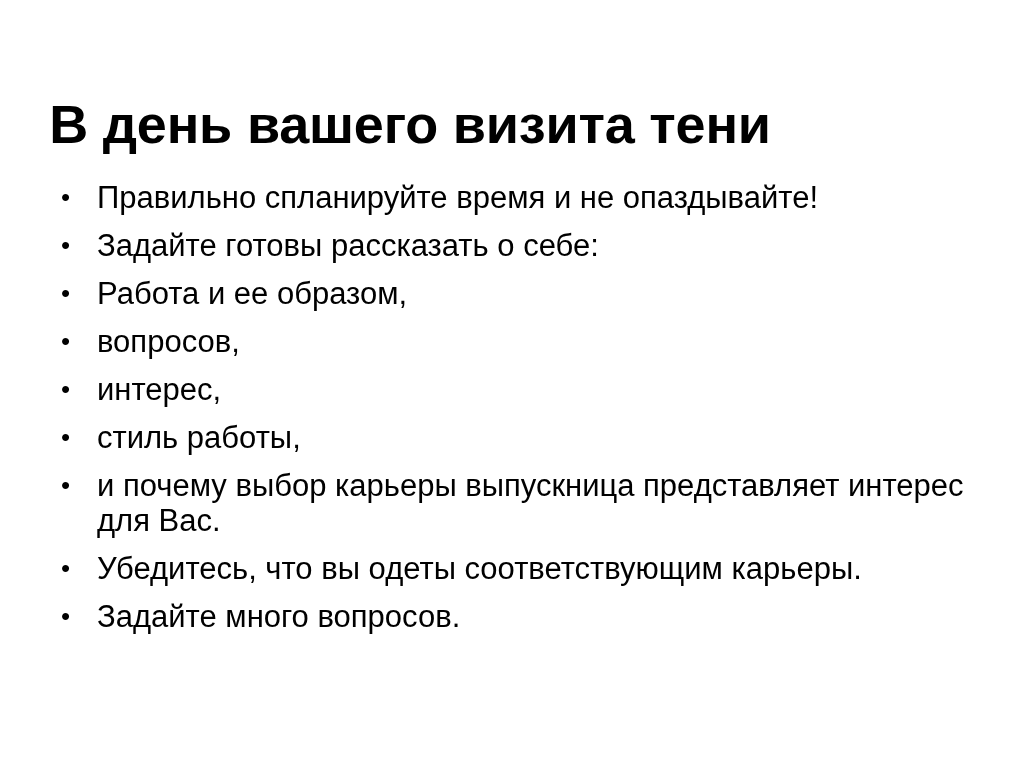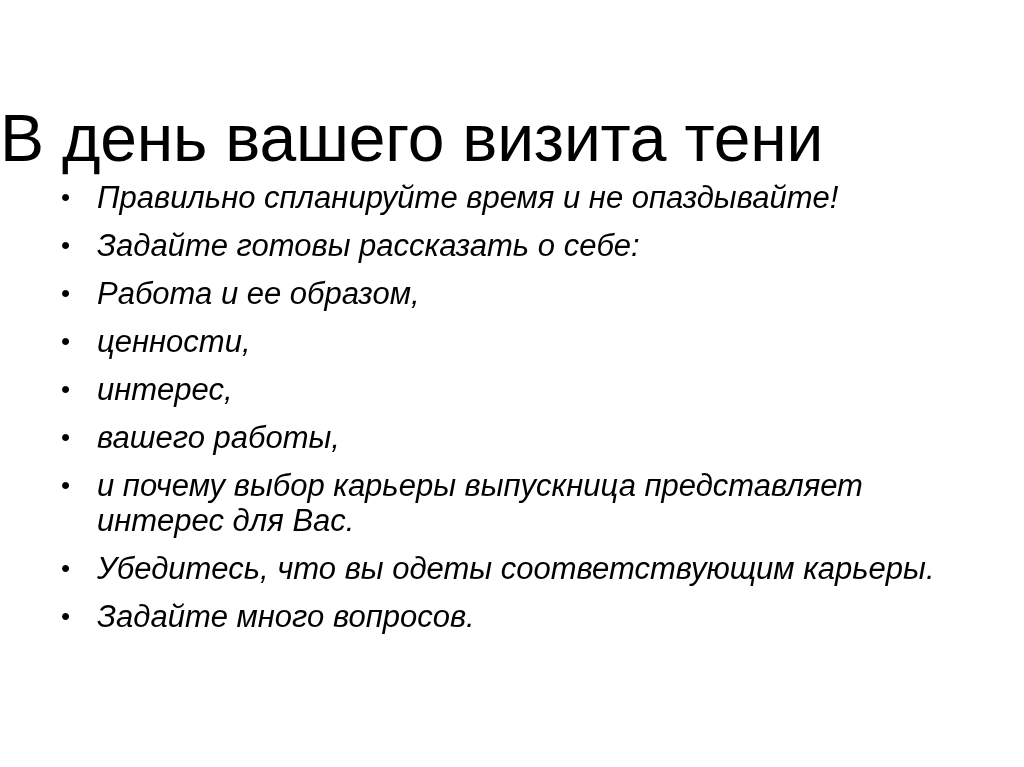--- a/index.html
+++ b/index.html
@@ -20,22 +20,22 @@
     height: 767px;
     background: #ffffff;
     box-sizing: border-box;
   }
   .slide-title {
     position: absolute;
     left: 0;
     top: 58px;
     width: 820px;
     text-align: center;
-    font-size: 66px;
-    font-weight: normal;
+    font-size: 54px;
+    font-weight: bold;
     line-height: 1.12;
     letter-spacing: -0.2px;
     color: #000000;
     white-space: nowrap;
   }
   .bullet-list {
     position: absolute;
     left: 55px;
     top: 180px;
     width: 930px;
@@ -60,21 +60,20 @@
     left: 6px;
     top: 0;
     width: 20px;
     line-height: 35px;
     font-size: 26px;
     text-align: left;
     color: #000000;
   }
   .bullet-text {
     display: block;
-    font-style: italic;
   }
   .bullet-item.wrap .bullet-text {
     max-width: 890px;
   }
 </style>
 </head>
 <body>
 
 <div class="slide">
 
@@ -92,31 +91,31 @@
       <span class="bullet-text">Задайте готовы рассказать о себе:</span>
     </li>
 
     <li class="bullet-item">
       <span class="bullet-marker">•</span>
       <span class="bullet-text">Работа и ее образом,</span>
     </li>
 
     <li class="bullet-item">
       <span class="bullet-marker">•</span>
-      <span class="bullet-text">ценности,</span>
+      <span class="bullet-text">вопросов,</span>
     </li>
 
     <li class="bullet-item">
       <span class="bullet-marker">•</span>
       <span class="bullet-text">интерес,</span>
     </li>
 
     <li class="bullet-item">
       <span class="bullet-marker">•</span>
-      <span class="bullet-text">вашего работы,</span>
+      <span class="bullet-text">стиль работы,</span>
     </li>
 
     <li class="bullet-item wrap">
       <span class="bullet-marker">•</span>
       <span class="bullet-text">и почему выбор карьеры выпускница представляет интерес для Вас.</span>
     </li>
 
     <li class="bullet-item">
       <span class="bullet-marker">•</span>
       <span class="bullet-text">Убедитесь, что вы одеты соответствующим карьеры.</span>

